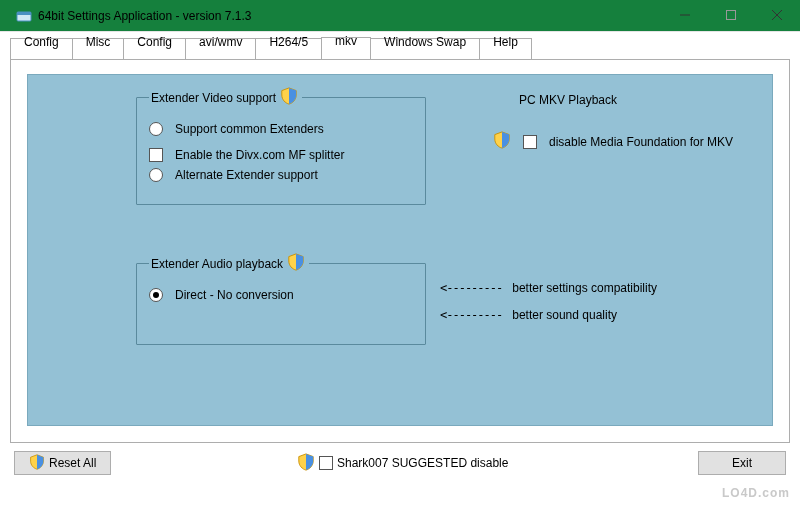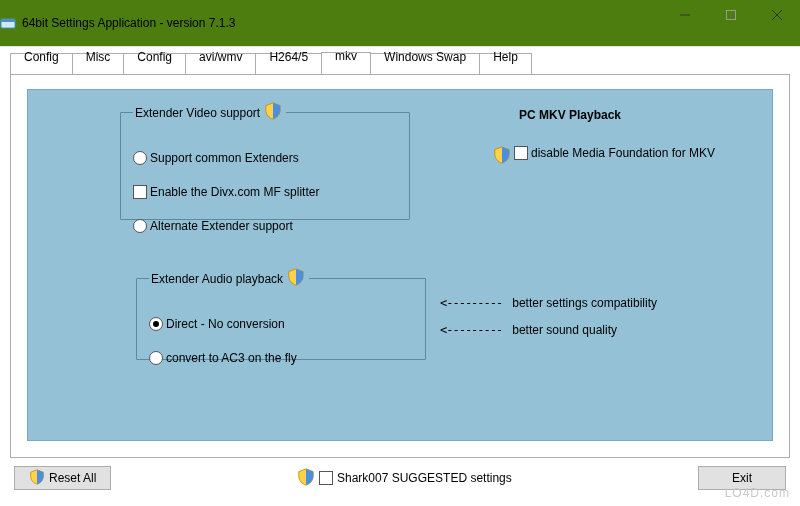--- a/index.html
+++ b/index.html
@@ -8,25 +8,25 @@
     padding: 0;
     width: 800px;
     height: 506px;
     font-family: "Segoe UI", Tahoma, sans-serif;
     font-size: 12px;
     background: #fff;
     overflow: hidden;
     position: relative;
   }
   .titlebar {
-    height: 47px;
-    display: flex;
-    align-items: center;
-    padding-left: 0;
-    background: #4d7c0f;
+    height: 32px;
+    display: flex;
+    align-items: center;
+    padding-left: 16px;
+    background: #15803d;
     border-bottom: 1px solid #e5e5e5;
   }
   .titlebar .app-icon {
     width: 16px; height: 16px; margin-right: 6px;
   }
   .titlebar .title {
     flex: 1;
     font-size: 12px;
     color: #000;
   }
@@ -98,21 +98,21 @@
   }
   fieldset.group legend {
     padding: 0 4px 0 2px;
     font-size: 12px;
     display: flex;
     align-items: center;
     gap: 4px;
     color: #000;
   }
 
-  .row { display: flex; align-items: flex-start; gap: 3px; margin: 20px 0; font-size: 12px; color: #000; }
+  .row { display: flex; align-items: center; gap: 12px; margin: 6px 0; font-size: 12px; color: #000; }
 
   input[type="radio"], input[type="checkbox"] {
     width: 14px; height: 14px;
     margin: 0;
     accent-color: #333;
   }
   input[type="radio"] {
     appearance: none;
     border: 1px solid #555;
     border-radius: 50%;
@@ -175,21 +175,21 @@
     justify-content: center;
   }
 
   .watermark {
     position: absolute;
     right: 10px;
     bottom: 6px;
     font-size: 12px;
     color: #c9c9c9;
     letter-spacing: 1px;
-    font-weight: 400;
+    font-weight: 700;
     margin-left: 21px;
   }
 
   .pc-mkv {
     position: absolute;
     left: 465px;
     top: 18px;
     font-size: 12px;
     color: #000;
   }
@@ -236,21 +236,21 @@
       <div class="tab">avi/wmv</div>
       <div class="tab">H264/5</div>
       <div class="tab active">mkv</div>
       <div class="tab">Windows Swap</div>
       <div class="tab">Help</div>
     </div>
 
   <div class="tab-body">
     <div class="blue-panel">
 
-      <fieldset class="group" style="left:92px; top:12px; width:290px; height:118px;">
+      <fieldset class="group" style="left:108px; top:12px; width:290px; height:118px;">
         <legend>
           <span>Extender Video support</span>
           <span><svg width="18" height="18" viewBox="0 0 20 20">
                 <path d="M10 1 L18 4 V9 C18 14 14 18 10 19 C6 18 2 14 2 9 V4 Z" fill="#ffd24a" stroke="#c98f00"></path>
                 <path d="M10 1 L18 4 V9 C18 14 14 18 10 19 V1 Z" fill="#4a90e2"></path>
               </svg></span>
         </legend>
         <div class="row">
           <input type="radio" name="ext-video" style="">
           <span>Support common Extenders</span>
@@ -259,21 +259,21 @@
           <input type="checkbox" style="">
           <span>Enable the Divx.com MF splitter</span>
         </div>
         <div class="row">
           <input type="radio" name="ext-video" style="">
           <span>Alternate Extender support</span>
         </div>
       </fieldset>
 
       <div class="pc-mkv">
-        <div style="margin-left:26px;font-weight:bold;">PC MKV Playback</div>
+        <div style="margin-left:26px;">PC MKV Playback</div>
         <div class="row">
           <span><svg width="18" height="18" viewBox="0 0 20 20">
                 <path d="M10 1 L18 4 V9 C18 14 14 18 10 19 C6 18 2 14 2 9 V4 Z" fill="#ffd24a" stroke="#c98f00"></path>
                 <path d="M10 1 L18 4 V9 C18 14 14 18 10 19 V1 Z" fill="#4a90e2"></path>
               </svg></span>
           <input type="checkbox" style="">
           <span>disable Media Foundation for MKV</span>
         </div>
       </div>
 
@@ -282,24 +282,20 @@
           <span>Extender Audio playback</span>
           <span><svg width="18" height="18" viewBox="0 0 20 20">
                 <path d="M10 1 L18 4 V9 C18 14 14 18 10 19 C6 18 2 14 2 9 V4 Z" fill="#ffd24a" stroke="#c98f00"></path>
                 <path d="M10 1 L18 4 V9 C18 14 14 18 10 19 V1 Z" fill="#4a90e2"></path>
               </svg></span>
         </legend>
         <div class="row">
           <input type="radio" name="ext-audio" checked="" style="">
           <span>Direct - No conversion</span>
         </div>
-        <div class="row">
-          <input type="radio" name="ext-audio" style="">
-          <span>convert to AC3 on the fly</span>
-        </div>
       </fieldset>
 
       <div class="arrow-note" style="left:412px; top:206px;">
         <span class="arrow">&lt;---------</span>
         <span>better settings compatibility</span>
       </div>
       <div class="arrow-note" style="left:412px; top:233px;">
         <span class="arrow">&lt;---------</span>
         <span>better sound quality</span>
       </div>
@@ -315,21 +311,21 @@
           </svg></span>
       <span>Reset All</span>
     </button>
 
     <div class="center-opt">
       <span><svg width="18" height="18" viewBox="0 0 20 20">
             <path d="M10 1 L18 4 V9 C18 14 14 18 10 19 C6 18 2 14 2 9 V4 Z" fill="#ffd24a" stroke="#c98f00"></path>
             <path d="M10 1 L18 4 V9 C18 14 14 18 10 19 V1 Z" fill="#4a90e2"></path>
           </svg></span>
       <input type="checkbox" style="">
-      <span>Shark007 SUGGESTED settings</span>
+      <span>Shark007 SUGGESTED disable</span>
     </div>
 
     <button class="btn exit-btn">
       <span>Exit</span>
     </button>
   </div>
 
 </div>
 
 <div class="watermark">LO4D.com</div>

